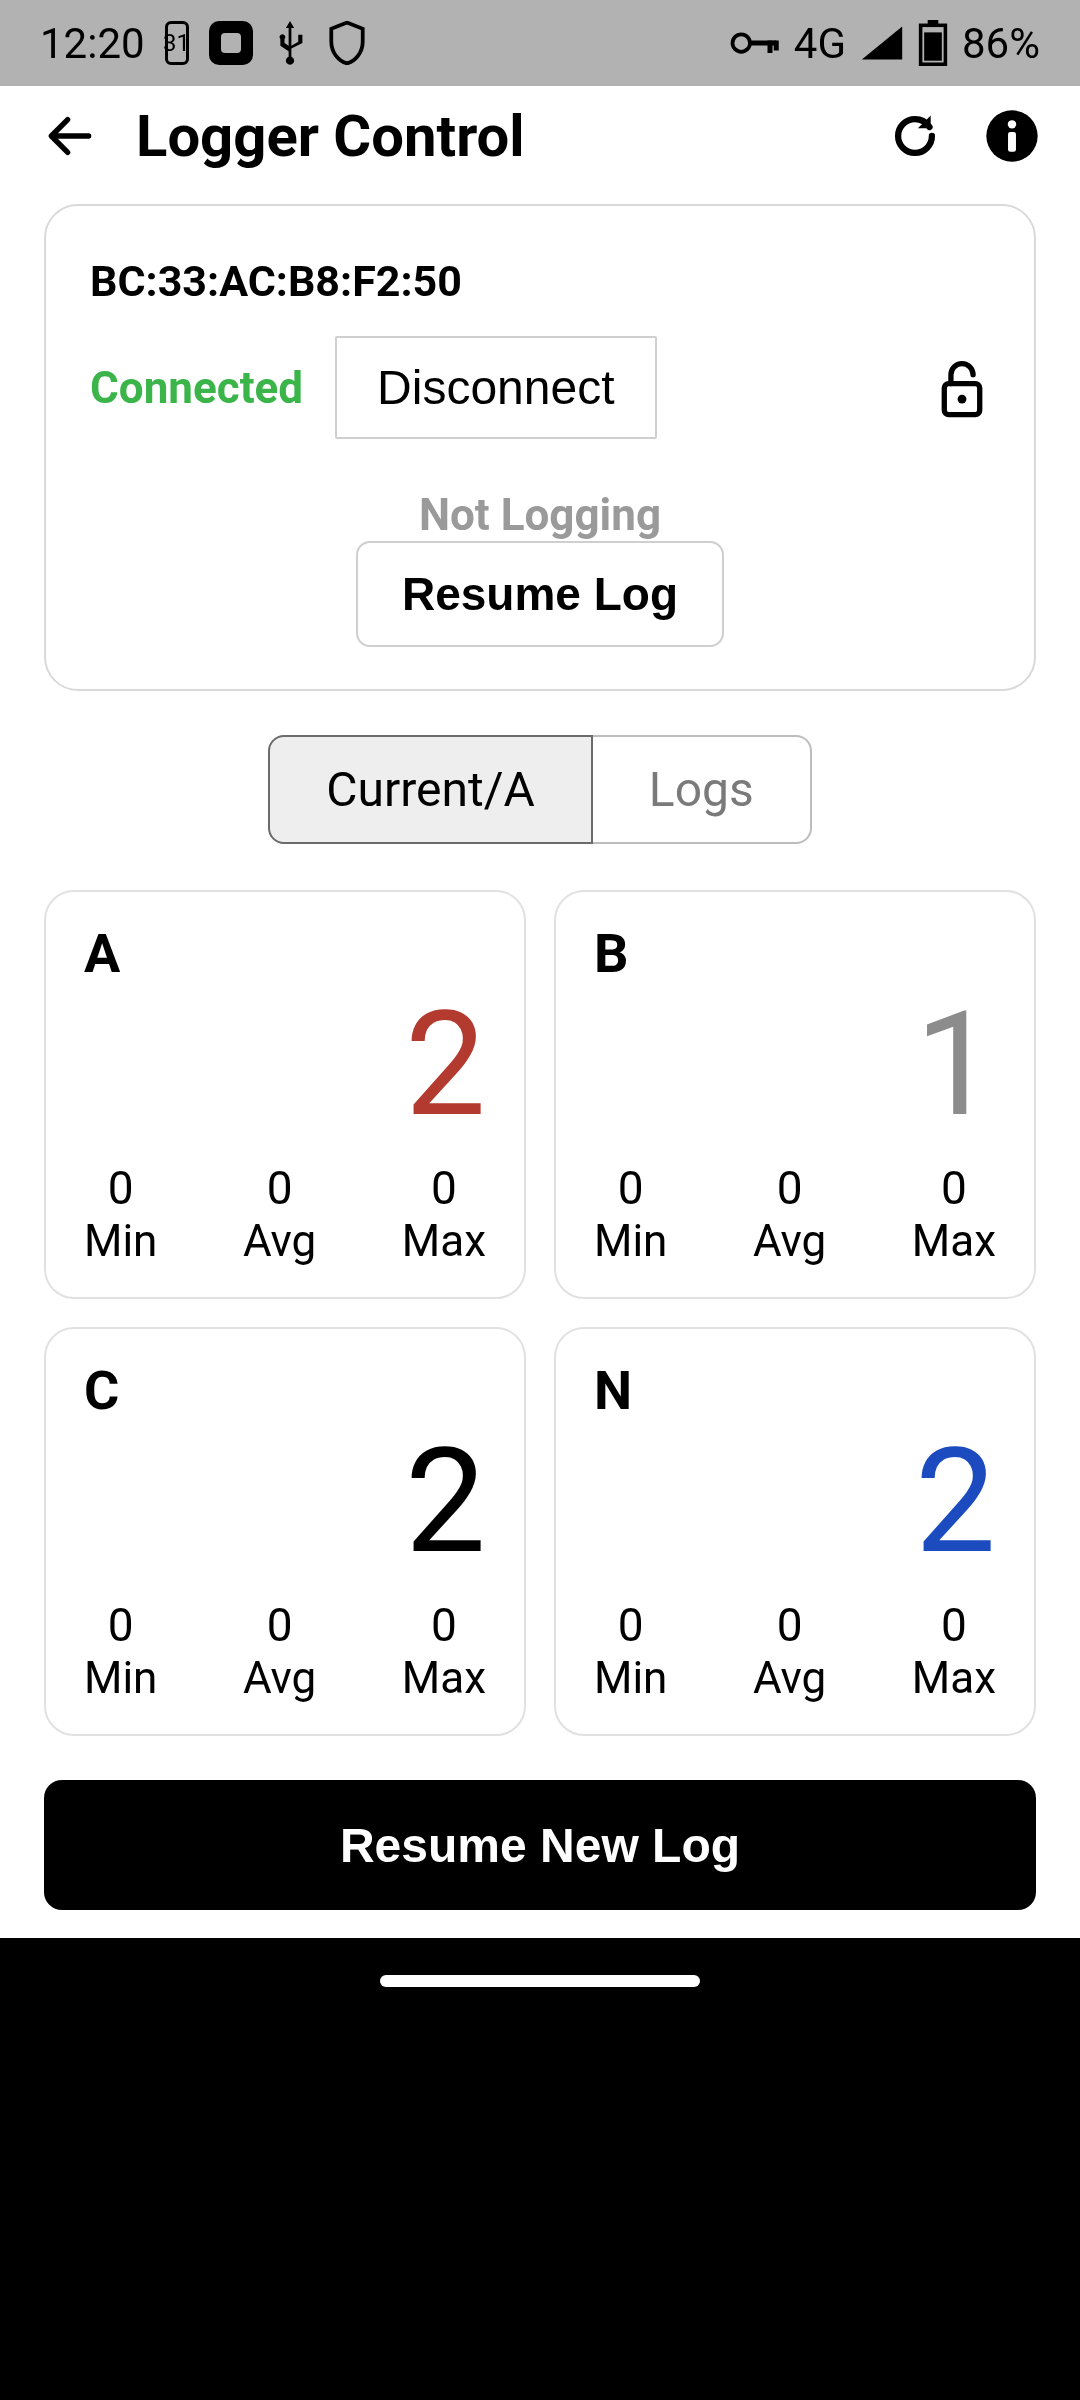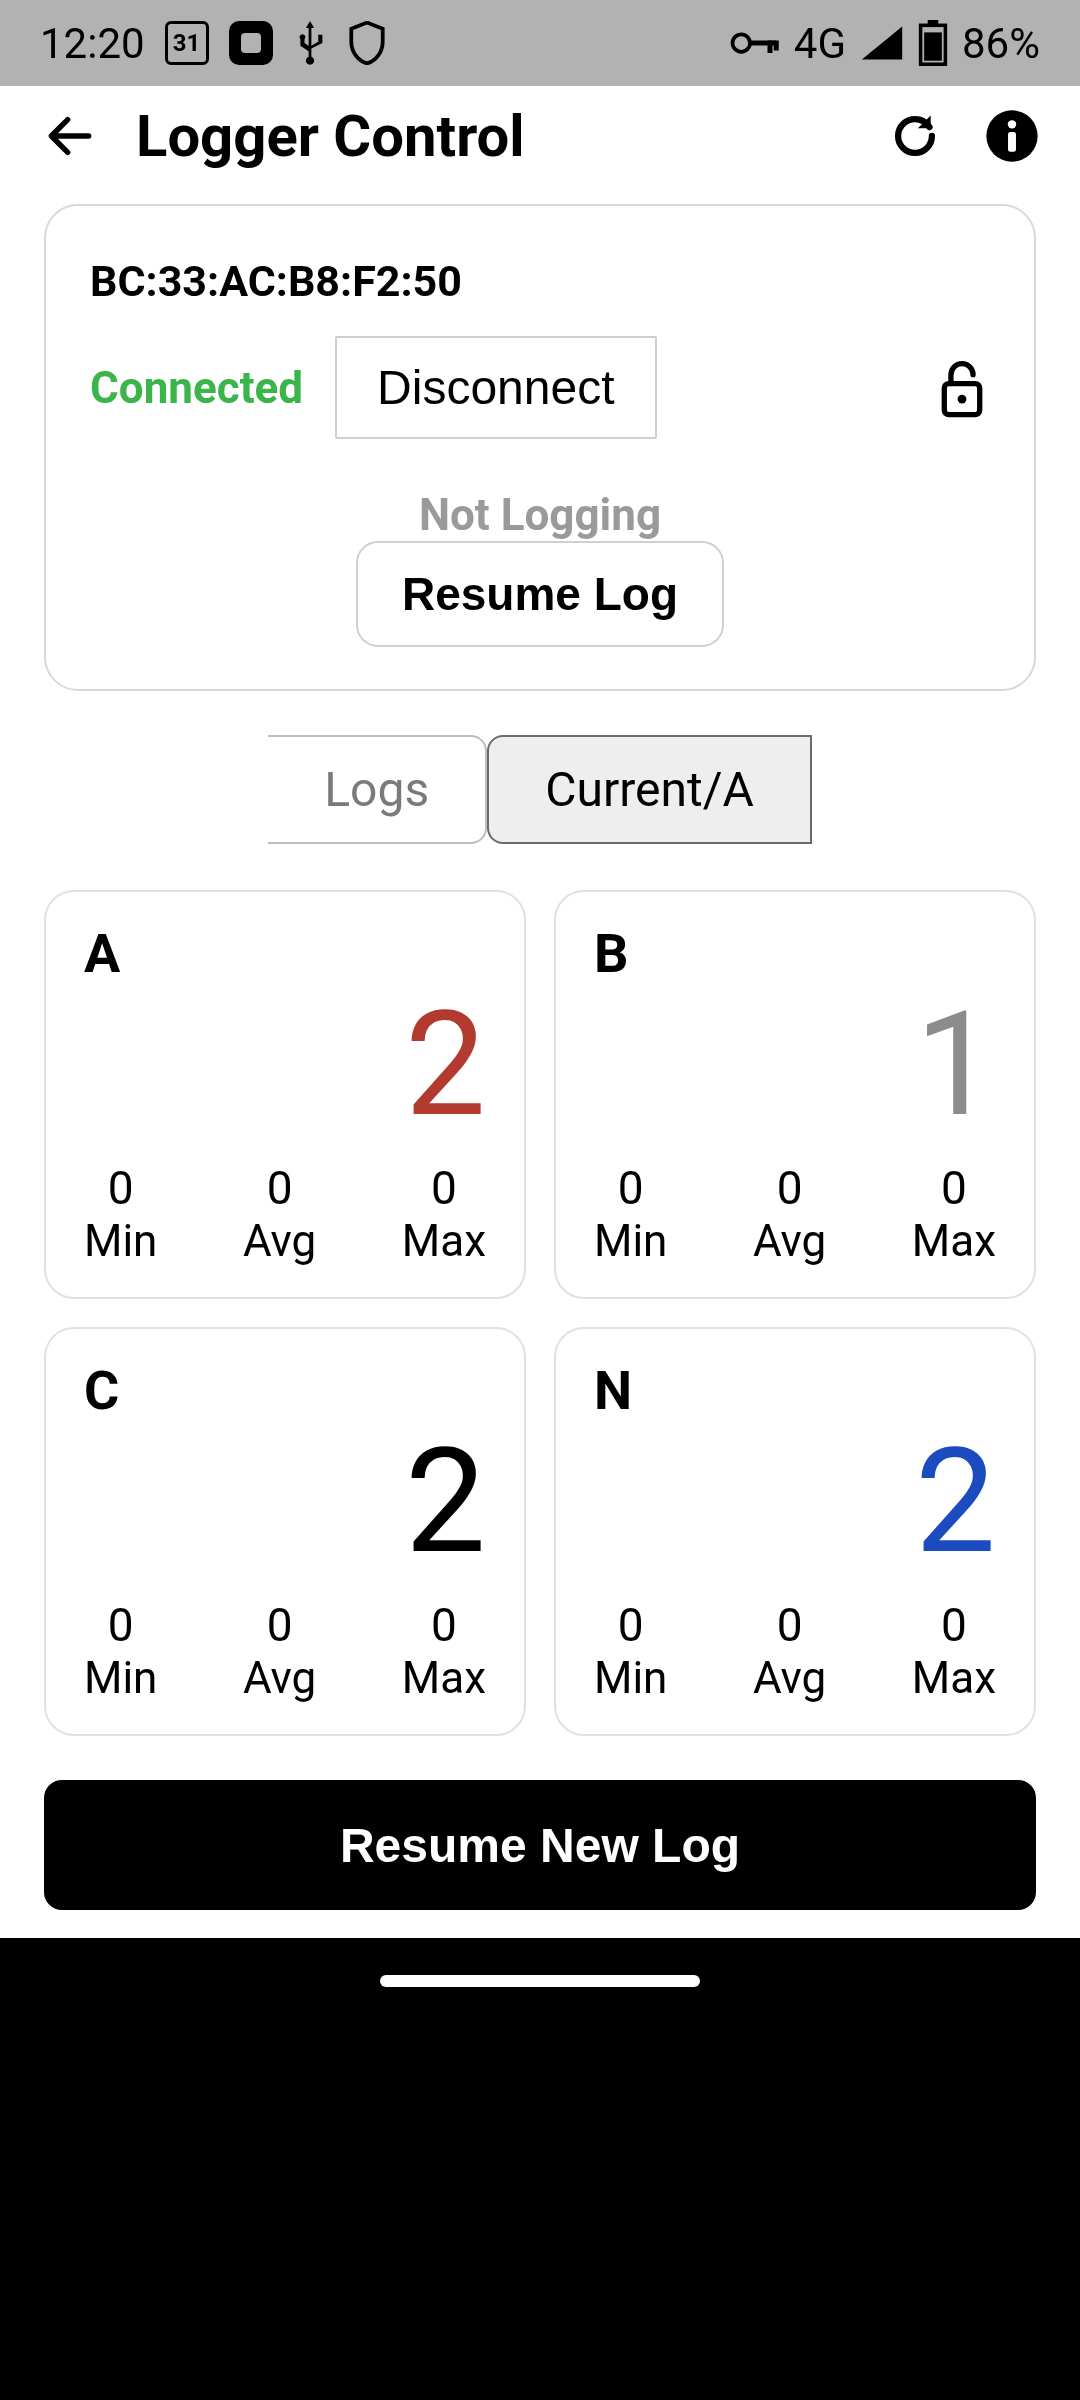--- a/index.html
+++ b/index.html
@@ -14,23 +14,23 @@
       justify-content: space-between;
       padding: 16px 40px;
       color: #000;
       font-size: 42px;
       font-weight: 400;
     }
     .status-left { display: flex; align-items: center; gap: 20px; }
     .status-right { display: flex; align-items: center; gap: 14px; }
     .status-icon { display: inline-flex; align-items: center; justify-content: center; }
     .icon-cal {
-      width: 44px; height: 44px; border: 3px solid #000; border-radius: 6px;
+      width: 24px; height: 44px; border: 3px solid #000; border-radius: 6px;
       display: flex; align-items: center; justify-content: center;
-      font-size: 24px; font-weight: 700;
+      font-size: 24px; font-weight: 400;
       position: relative;
     }
     .icon-square {
       width: 44px; height: 44px; background: #000; border-radius: 10px;
       display: flex; align-items: center; justify-content: center;
     }
     .icon-square::after { content: ""; width: 20px; height: 20px; background: #b2b2b2; border-radius: 4px; }
 
     
     .app-region {
@@ -69,21 +69,21 @@
       border: 2px solid #cfcfcf; border-radius: 2px;
       padding: 22px 40px;
     }
     .lock-placeholder { margin-left: auto; }
     .log-row {
       display: flex; align-items: center; margin-top: 50px; flex-direction: column;
     }
     .not-logging { color: #9a9a9a; font-size: 44px; font-weight: 700; flex: 1; }
     .resume-btn {
       font-size: 46px; font-weight: 600; color: #000; background: #fff;
-      border: 2px solid #cfcfcf; border-radius: 22px;
+      border: 2px solid #cfcfcf; border-radius: 14px;
       padding: 24px 44px;
     }
 
     
     .tabs {
       display: flex; justify-content: center; margin: 44px auto 0 auto;
     }
     .tab {
       font-size: 48px; font-weight: 400;
       padding: 24px 56px;
@@ -225,22 +225,22 @@
         </svg>
       </div>
     </div>
     <div class="log-row">
       <div class="not-logging">Not Logging</div>
       <button class="resume-btn">Resume Log</button>
     </div>
   </div>
 
   <div class="tabs">
+    <div class="tab first active">Current/A</div>
     <div class="tab last inactive">Logs</div>
-    <div class="tab first active">Current/A</div>
   </div>
 
   <div class="channels">
 
     <div class="chan-card">
       <div class="chan-label">A</div>
       <div class="chan-value val-red">2</div>
       <div class="chan-stats">
         <div class="stat">
           <div class="stat-num">0</div>

